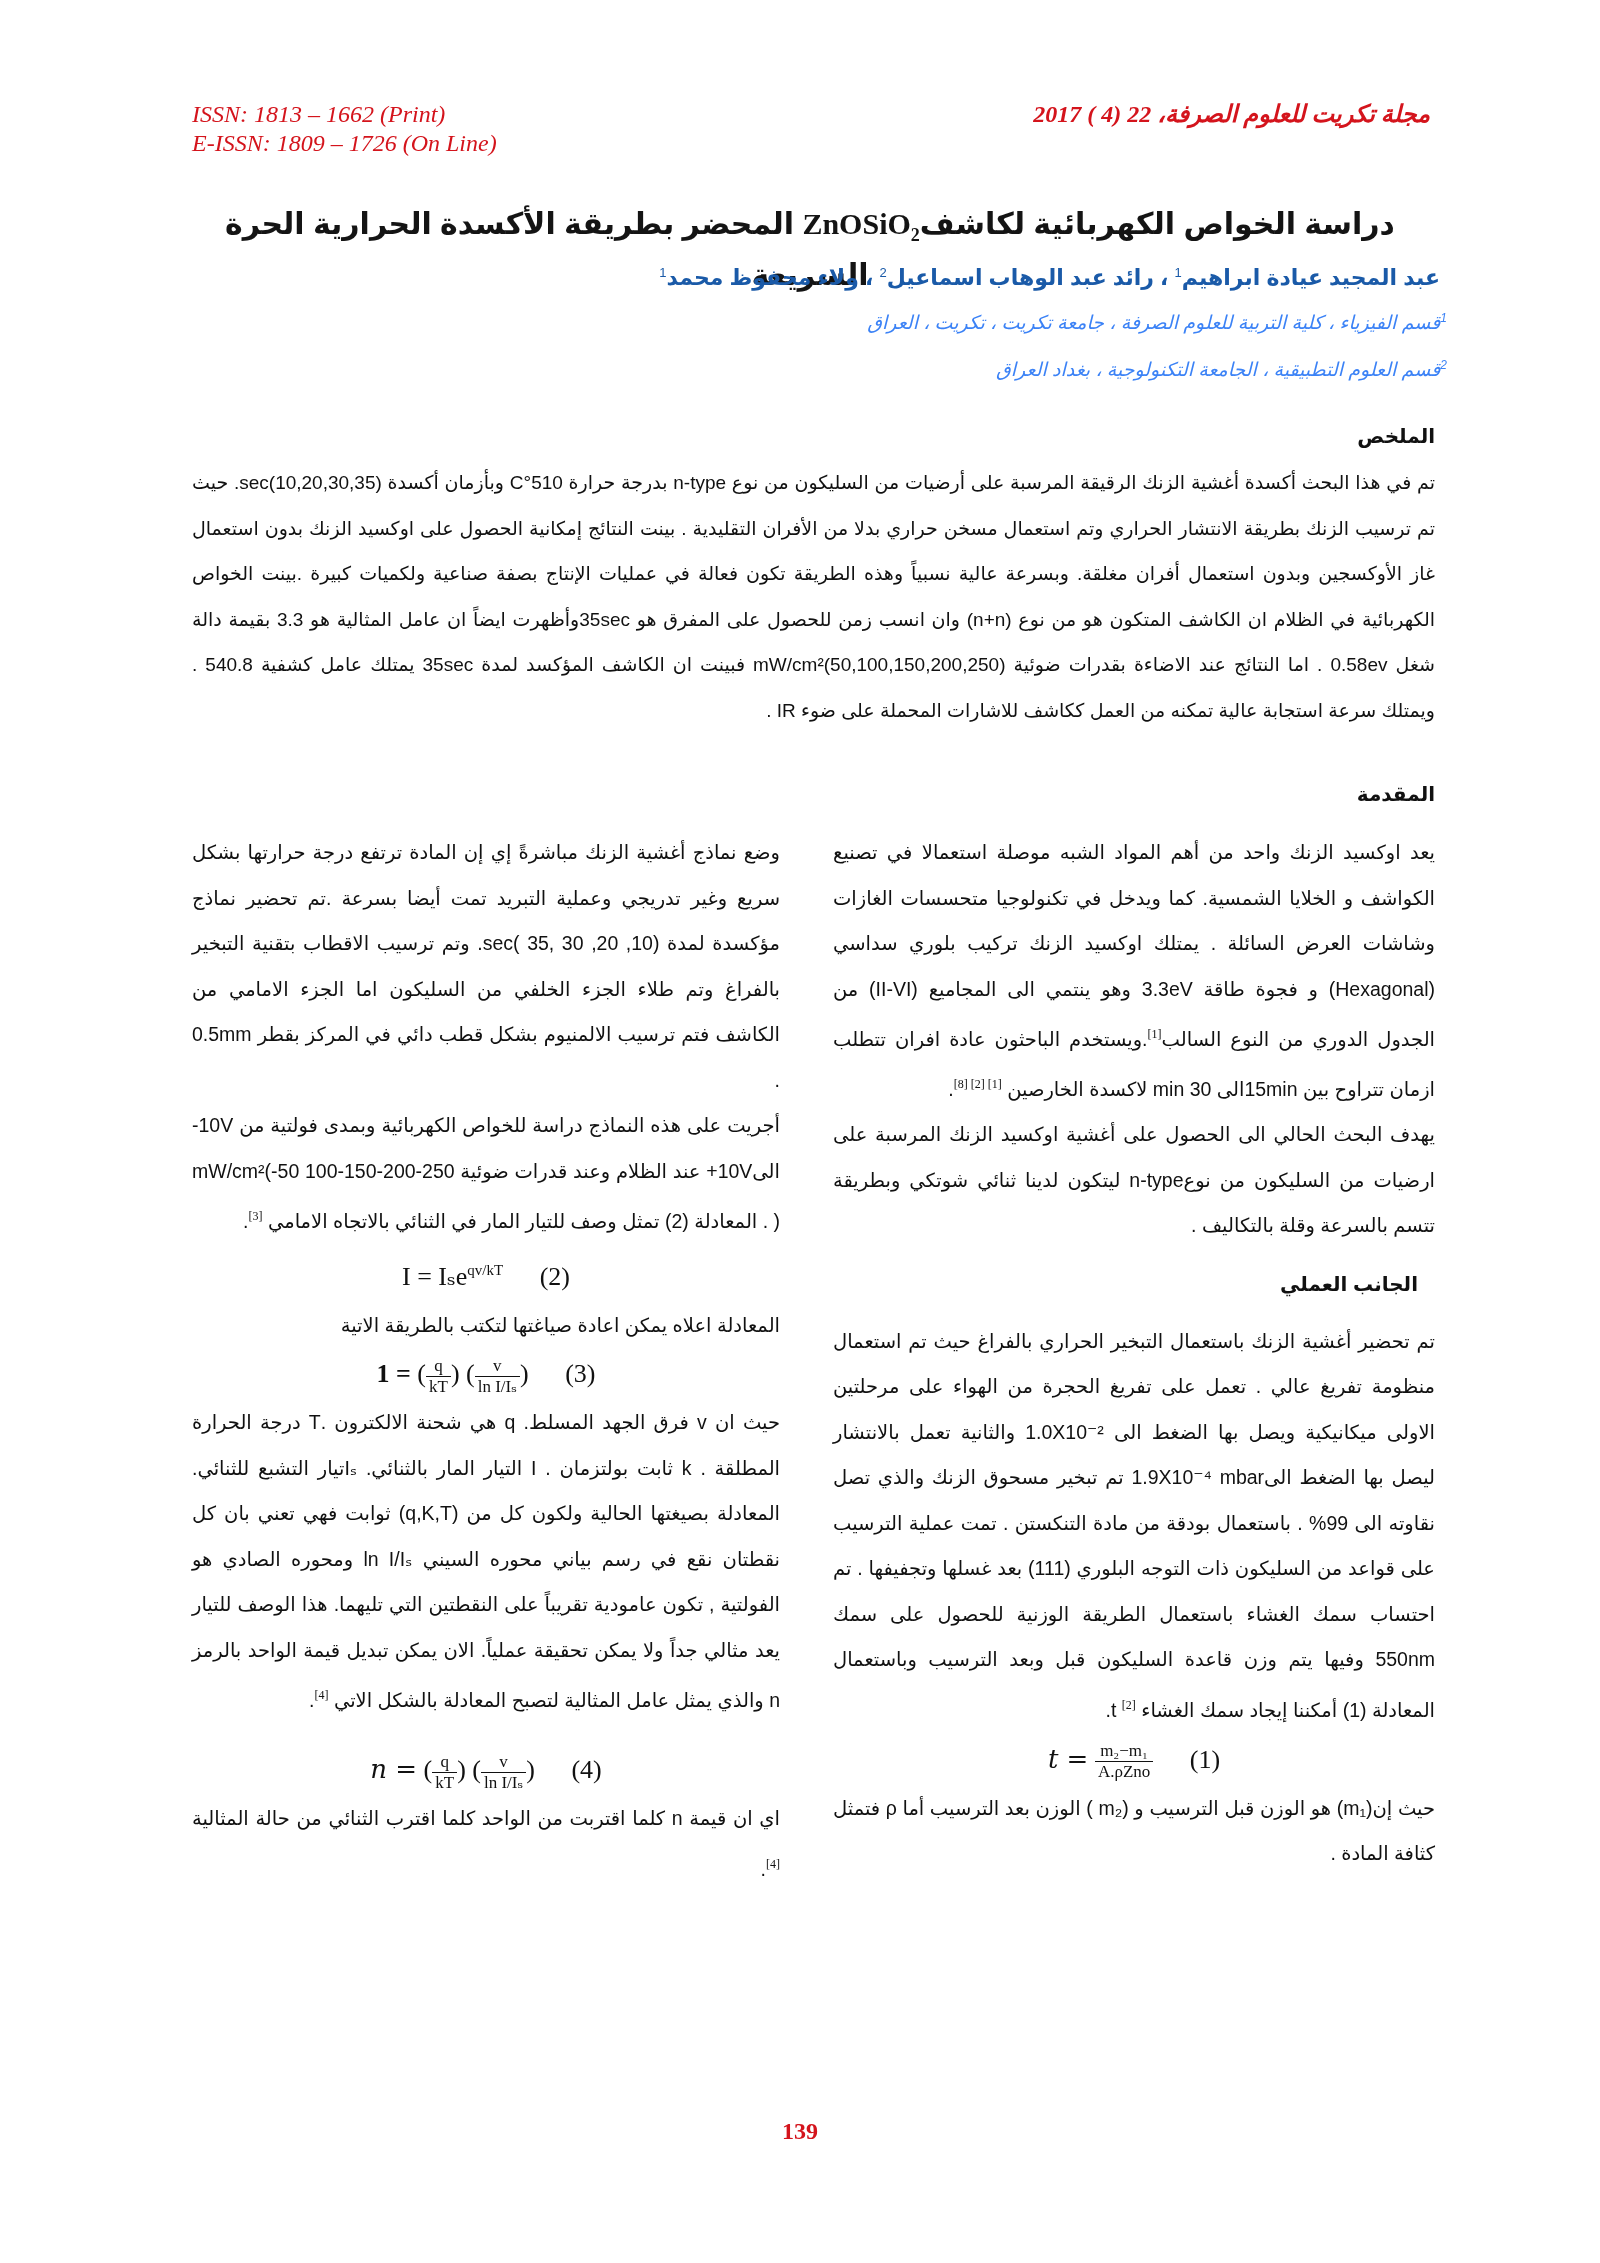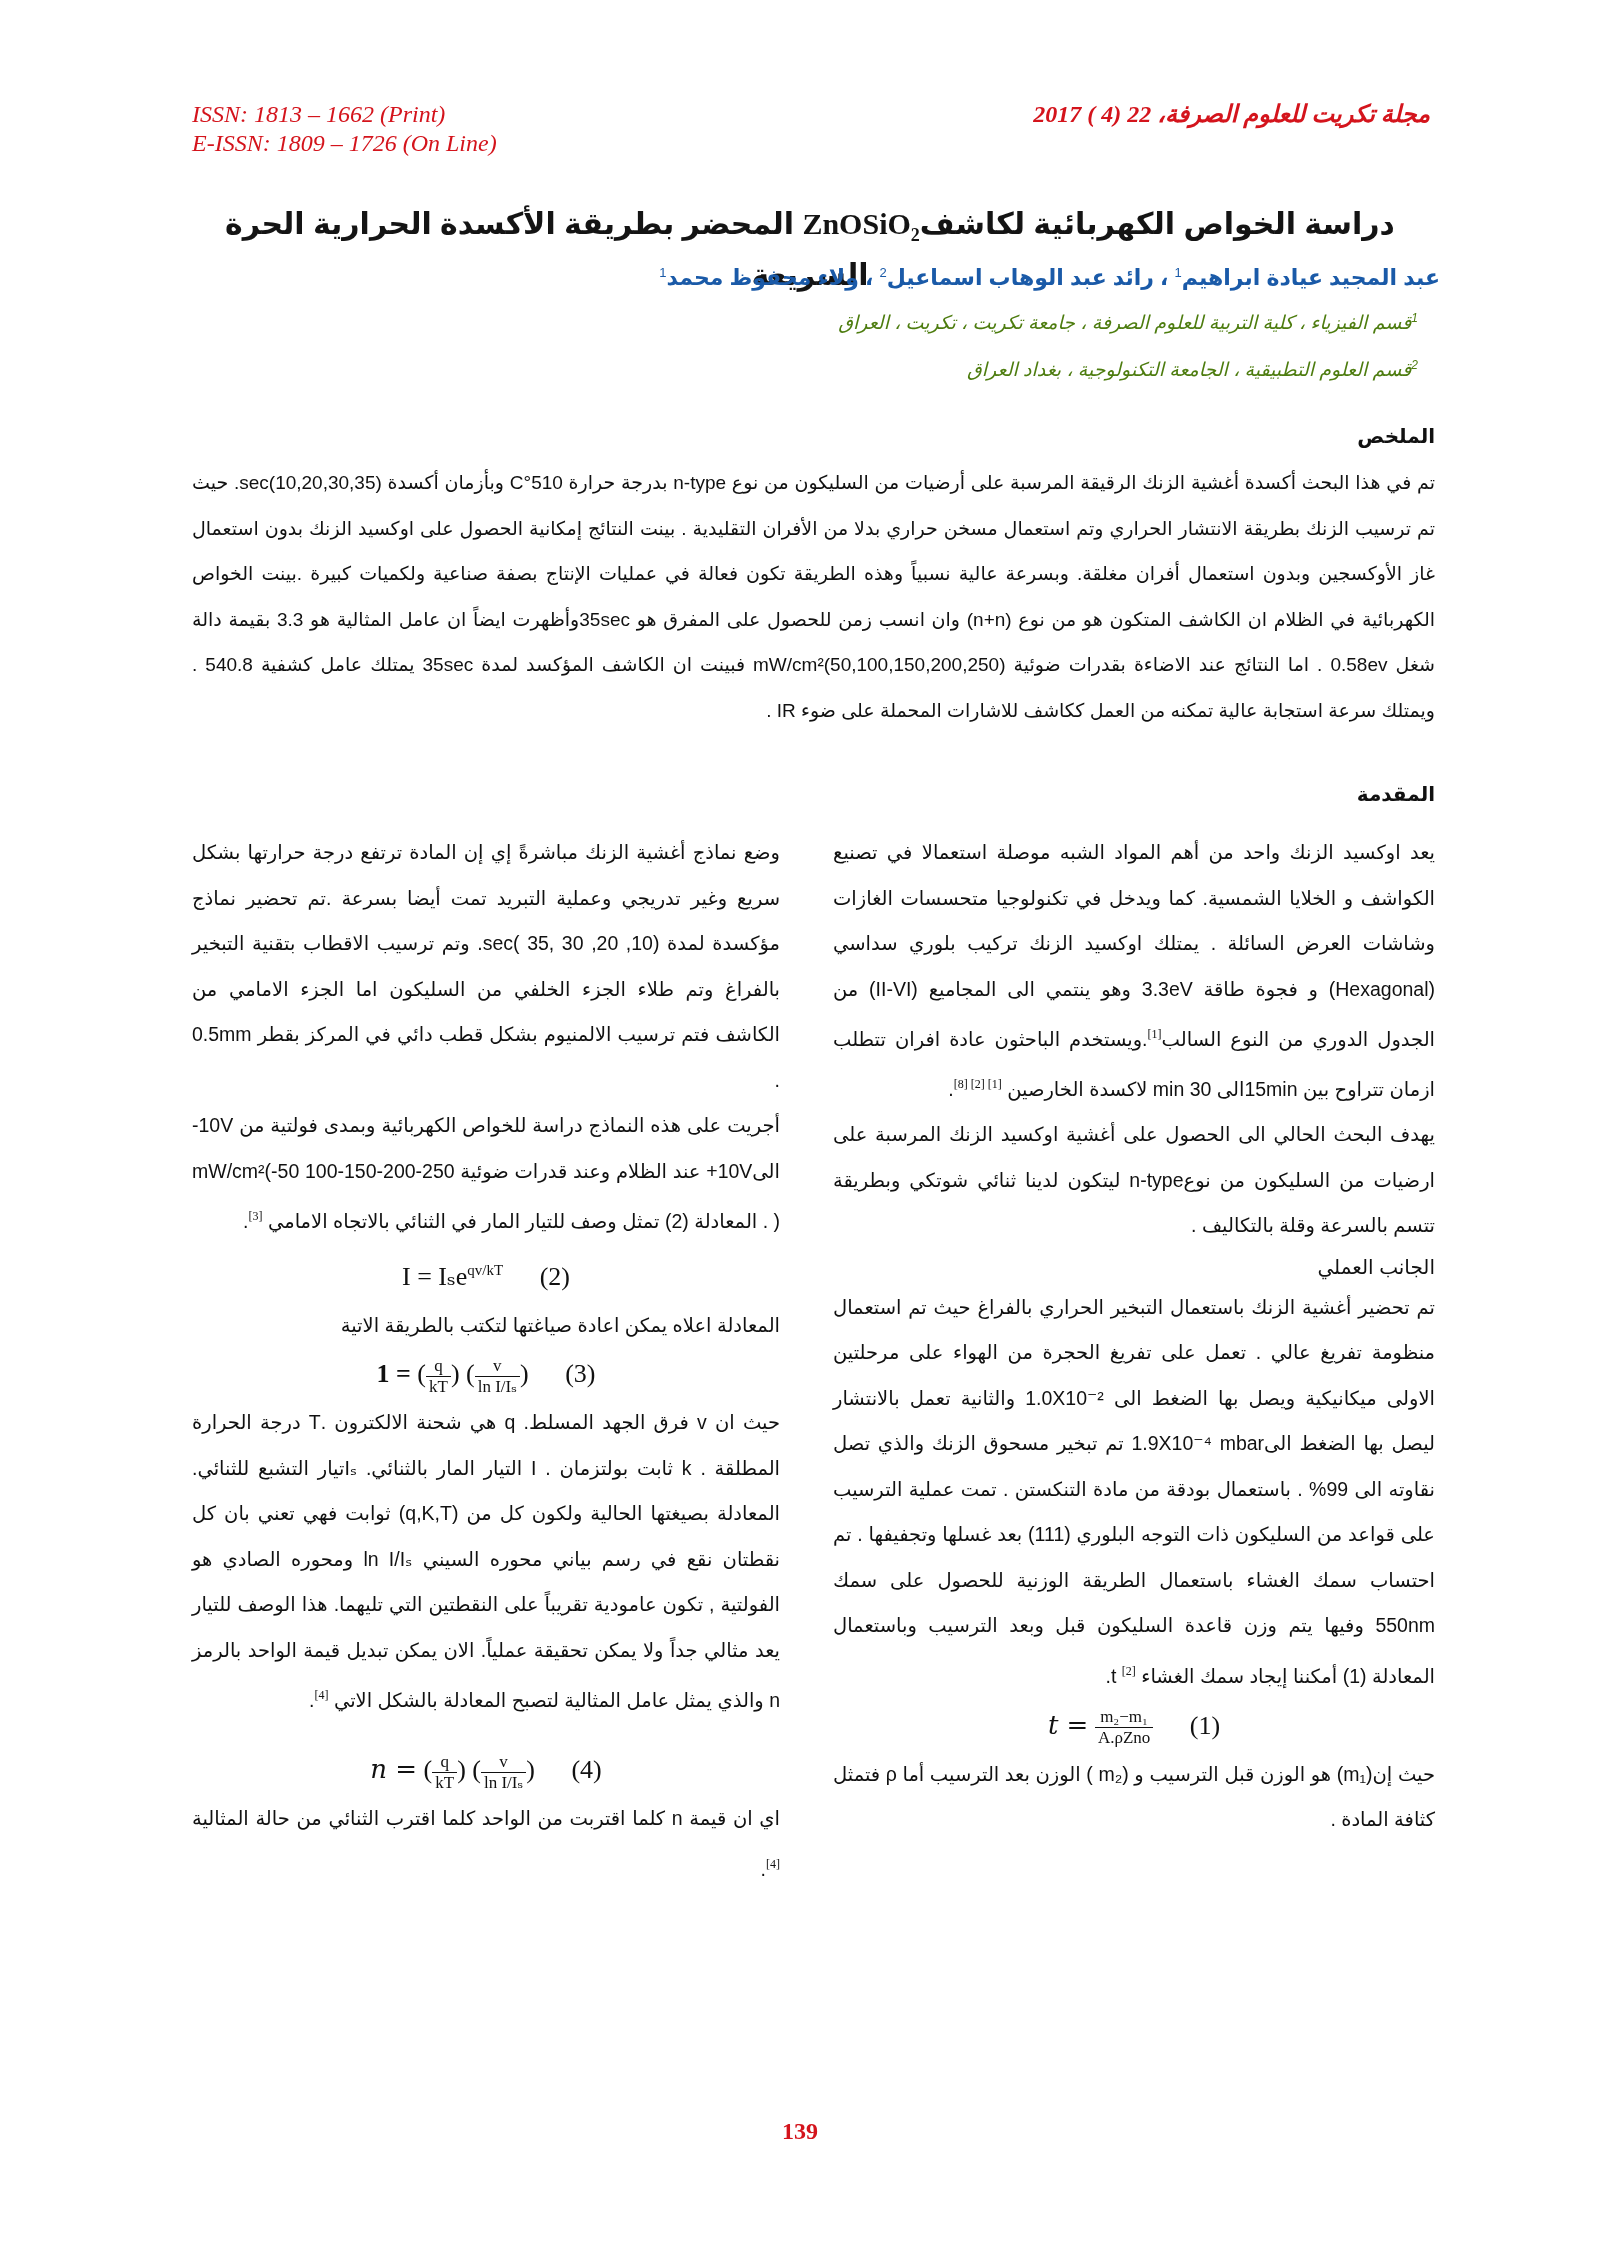--- a/index.html
+++ b/index.html
@@ -10,34 +10,34 @@
                  font-size: 24px; line-height: 29px; color: #d4141c; }
   .header-right { position: absolute; right: 170px; top: 100px; direction: rtl;
                   font-family: "Liberation Serif", serif; font-style: italic; font-weight: bold;
                   font-size: 24px; line-height: 29px; color: #d4141c; }
   .title { position: absolute; left: 180px; right: 160px; top: 204px; text-align: center; direction: rtl;
            font-weight: bold; font-size: 30px; line-height: 40px; color: #141414; }
   .title sub { font-size: 18px; }
   .authors { position: absolute; left: 180px; right: 160px; top: 258px; text-align: right; direction: rtl;
              font-weight: bold; font-size: 22px; line-height: 30px; color: #1a5aa8; }
   .authors sup { font-size: 13px; font-weight: normal; }
-  .affil { position: absolute; right: 182px; direction: rtl; font-style: italic;
-           font-size: 19px; line-height: 26px; color: #4d7c0f; }
+  .affil { position: absolute; right: 153px; direction: rtl; font-style: italic;
+           font-size: 19px; line-height: 26px; color: #3b82f6; }
   .affil sup { font-size: 12px; }
   .affil1 { top: 305px; }
   .affil2 { top: 352px; }
   .abs-head { position: absolute; right: 165px; top: 424px; direction: rtl; font-weight: bold; font-size: 20px; color: #111; }
   .abstract { position: absolute; left: 192px; right: 165px; top: 460px; direction: rtl; text-align: justify;
               text-align-last: right; font-size: 19px; line-height: 45.5px; }
   .intro-head { position: absolute; right: 165px; top: 782px; direction: rtl; font-weight: bold; font-size: 20px; }
   .col { position: absolute; direction: rtl; text-align: justify; font-size: 19.5px; line-height: 45.5px; }
   .col-right { left: 833px; right: 165px; top: 830px; }
   .col-left { left: 192px; right: 820px; top: 830px; }
   .col p { margin: 0; }
-  .col .sec-head { font-weight: normal; font-size: 20px; line-height: 36px; margin: 0; }
+  .col .sec-head { font-weight: bold; font-size: 20px; line-height: 36px; margin: 17px; }
   .eq { direction: ltr; text-align: center; font-family: "Liberation Serif", "DejaVu Serif", serif;
         font-size: 26px; line-height: 52px; margin: 0; }
   .eq i { font-family: "DejaVu Serif", serif; }
   .eq .frac { display: inline-block; vertical-align: middle; text-align: center; font-size: 17px; line-height: 20px; }
   .eq .frac .num { display: block; border-bottom: 1.5px solid #111; padding: 0 3px; }
   .eq .frac .den { display: block; padding: 0 3px; }
   .eq .num-label { margin-left: 30px; }
   sup.ref { font-size: 12px; font-family: "Liberation Serif", serif; }
   .lat { font-family: "Liberation Serif", serif; font-size: 21px; }
   .page-num { position: absolute; left: 0; right: 0; top: 2118px; text-align: center;

